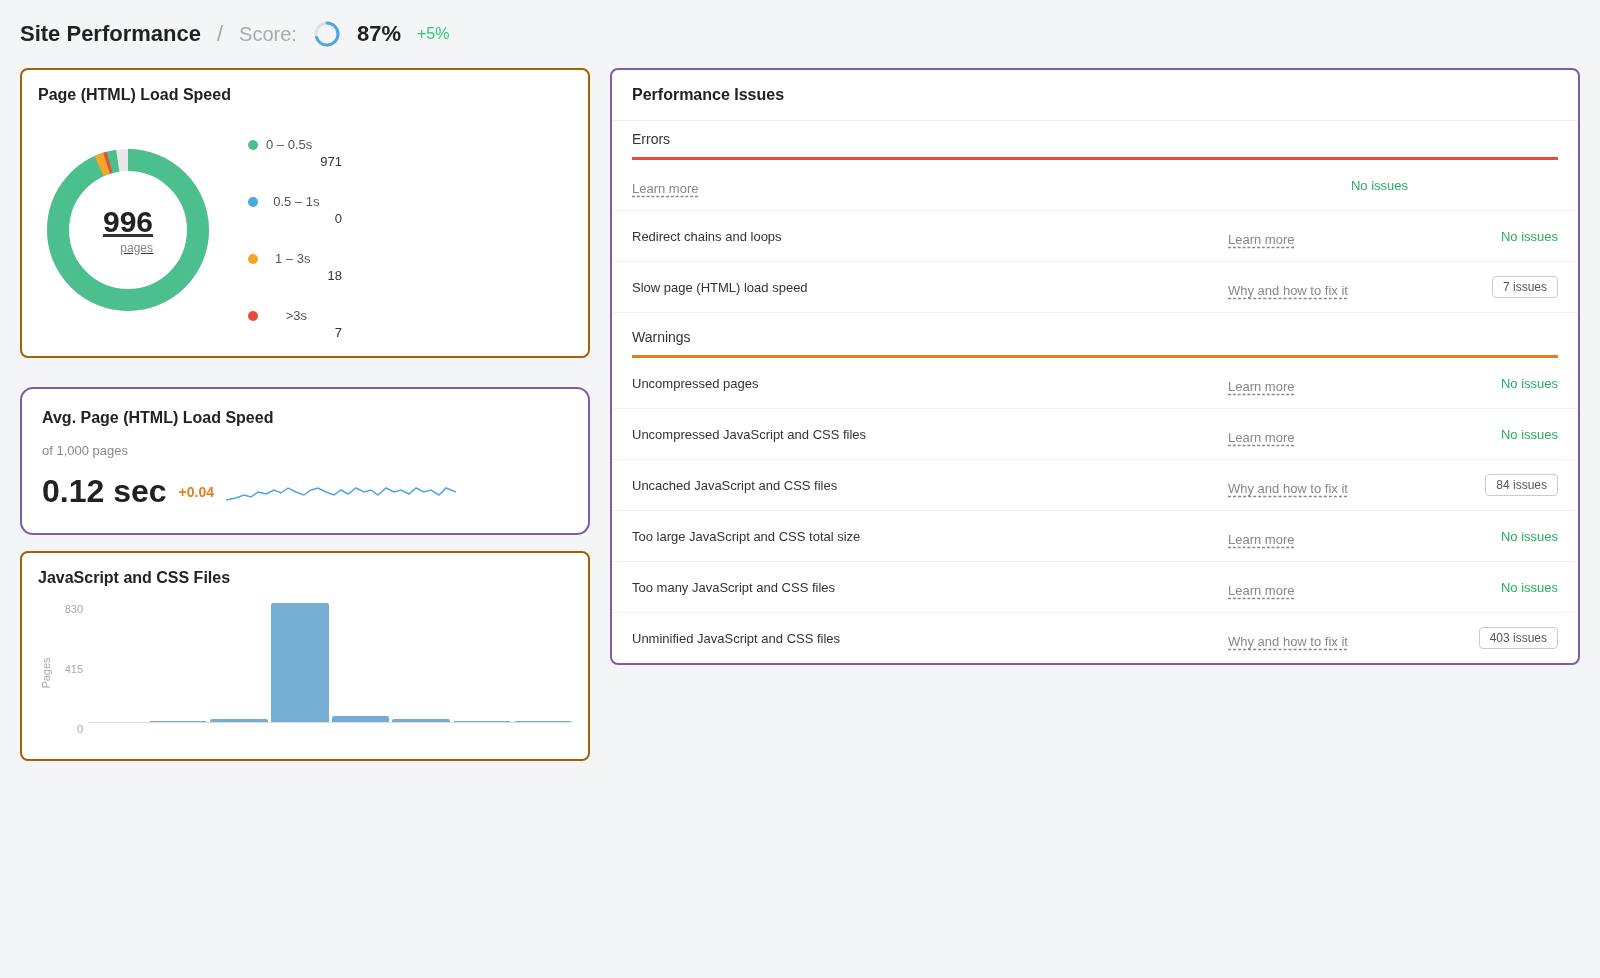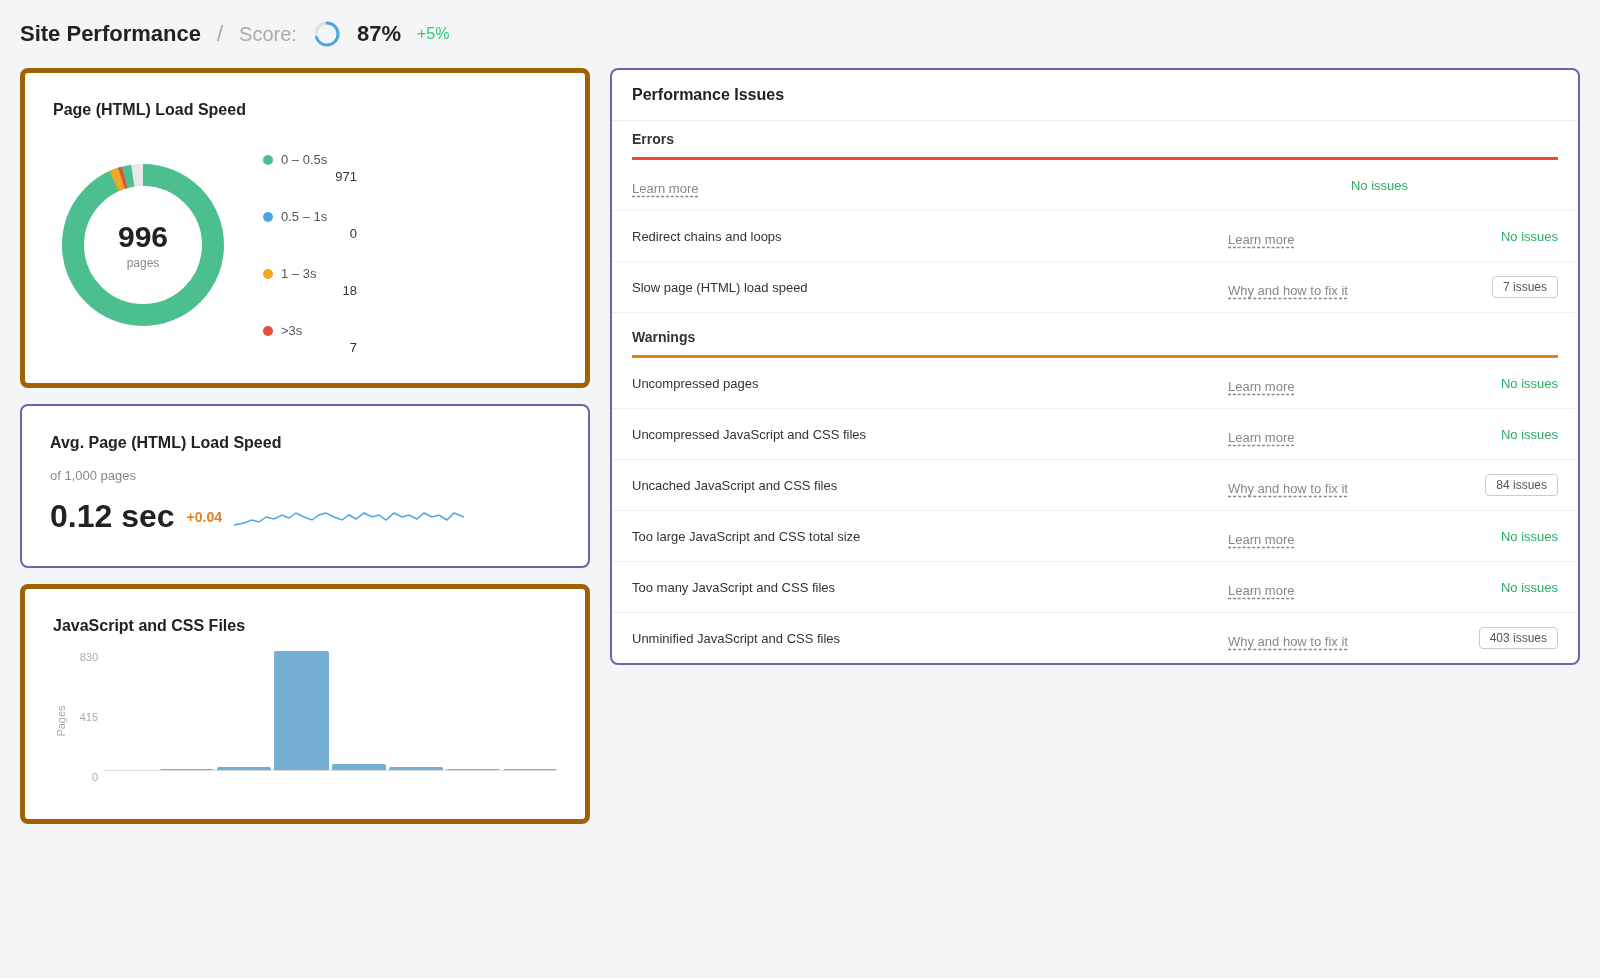--- a/index.html
+++ b/index.html
@@ -35,68 +35,71 @@
       align-items: start;
     }
     .left-col {
       display: flex;
       flex-direction: column;
       gap: 16px;
     }
     .card {
       background: #fff;
       border-radius: 8px;
-      border: 5px solid #a16207;
-      padding: 28px;
+      border: 2px solid #a16207;
+      padding: 16px;
     }
     .card-title {
       font-size: 16px;
       font-weight: 700;
       margin-bottom: 16px;
       color: #222;
     }
     .highlighted-card {
       border: 2px solid #7b5ea7;
-      border-radius: 8px;
-      background: #fff;
-      padding: 28px;
+      border-radius: 13px;
+      background: #fff;
+      padding: 20px;
+      margin-top: 13px;
     }
     
     .donut-container {
       display: flex;
       align-items: center;
       gap: 30px;
     }
     .donut-wrap {
       position: relative;
       width: 180px;
       height: 180px;
       flex-shrink: 0;
     }
     .donut-center {
       position: absolute;
       top: 50%;
       left: 50%;
       transform: translate(-50%, -50%);
-      text-align: center;
+      text-align: right;
+      text-decoration: underline;
     }
     .donut-number {
       font-size: 30px;
       font-weight: 800;
       color: #222;
       display: block;
     }
     .donut-label {
       font-size: 12px;
       color: #888;
     }
     .legend {
       display: flex;
       flex-direction: column;
       gap: 8px;
+      text-align: center;
     }
     .legend-item {
       display: flex;
       align-items: center;
       gap: 8px;
       font-size: 13px;
     }
     .legend-dot {
       width: 10px;
       height: 10px;
@@ -143,21 +146,21 @@
     }
     .perf-header-title {
       font-size: 16px;
       font-weight: 700;
       color: #222;
       margin-top: 36px;
     }
     .section-header {
       padding: 10px 20px;
       font-size: 14px;
-      font-weight: 700;
+      font-weight: 400;
       color: #333;
       background: #fff;
     }
     .section-divider-red {
       height: 3px;
       background: #e74c3c;
       margin: 0 20px;
     }
     .section-divider-orange {
       height: 3px;

